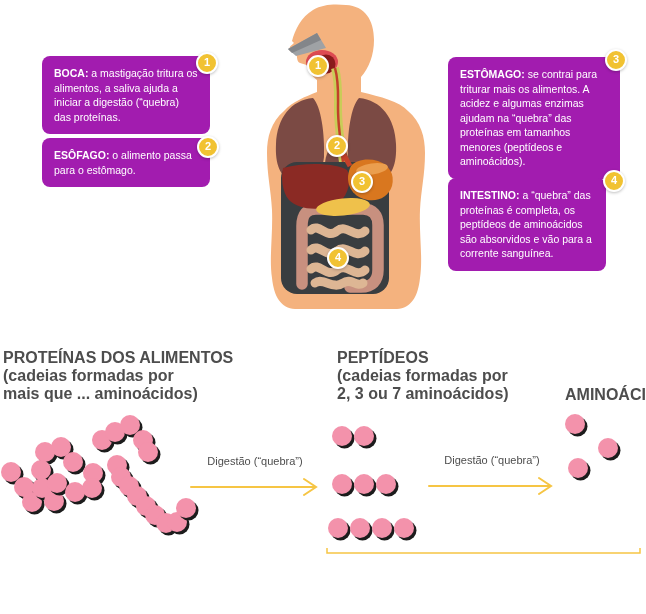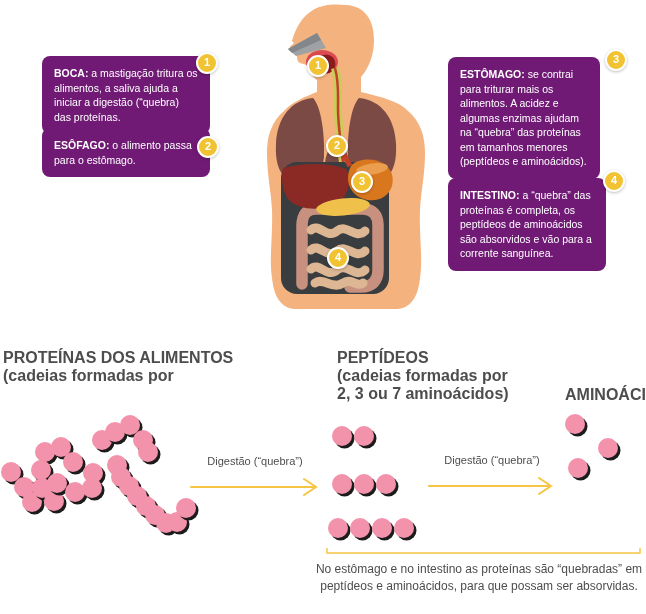--- a/index.html
+++ b/index.html
@@ -1,21 +1,21 @@
 <!DOCTYPE html>
 <html><head>
 <meta charset="utf-8">
 <style>
   html,body{margin:0;padding:0;background:#fff;}
   #canvas{
     position:relative;width:646px;height:614px;background:#fff;overflow:hidden;
     font-family:"Liberation Sans", sans-serif;
   }
   .obox{
-    position:absolute;background:#701a75;border-radius:8px;
+    position:absolute;background:#a21caf;border-radius:8px;
     color:#fff;font-size:10.5px;line-height:14.5px;
     padding:10px 12px 10px 12px;box-sizing:border-box;
   }
   .obox b{font-weight:bold;}
   .badge{
     position:absolute;width:22px;height:22px;border-radius:50%;
     background:#F1C232;border:2.5px solid #fff;box-sizing:border-box;
     color:#fff;font-weight:bold;font-size:11px;line-height:17px;text-align:center;
     box-shadow:0 1px 3px rgba(0,0,0,0.25);
   }
@@ -87,44 +87,45 @@
     <path fill="none" stroke="#C2402A" stroke-width="5" d="M88,150 L97,166"></path>
 
     <path fill="#D9771F" d="
       M98,166 C92,178 95,192 108,198 C122,204 135,198 139,186 C142,174 136,165 125,161 C114,158 103,160 98,166 Z"></path>
     <ellipse cx="119" cy="169" rx="16" ry="5.5" fill="#EB9E4E" transform="rotate(-8 119 169)"></ellipse>
   </svg>
 
   <div class="obox" style="left:42px;top:56px;width:168px;min-height:73px;">
     <span><b>BOCA:</b><span> a mastigação tritura os alimentos, a saliva ajuda a iniciar a digestão (“quebra) das proteínas.</span></span>
   </div>
-  <div class="obox" style="left:42px;top:128px;width:168px;min-height:48px;">
+  <div class="obox" style="left:42px;top:138px;width:168px;min-height:48px;">
     <span><b>ESÔFAGO:</b><span> o alimento passa para o estômago.</span></span>
   </div>
 
-  <div class="obox" style="left:448px;top:57px;width:152px;min-height:111px;">
+  <div class="obox" style="left:448px;top:57px;width:172px;min-height:111px;">
     <span><b>ESTÔMAGO:</b><span> se contrai para triturar mais os alimentos. A acidez e algumas enzimas ajudam na “quebra” das proteínas em tamanhos menores (peptídeos e aminoácidos).</span></span>
   </div>
   <div class="obox" style="left:448px;top:178px;width:158px;min-height:90px;">
     <span><b>INTESTINO:</b><span> a “quebra” das proteínas é completa, os peptídeos de aminoácidos são absorvidos e vão para a corrente sanguínea.</span></span>
   </div>
 
   <div class="badge" style="left:196px;top:52px;">1</div>
   <div class="badge" style="left:197px;top:136px;">2</div>
   <div class="badge" style="left:605px;top:49px;">3</div>
   <div class="badge" style="left:603px;top:170px;">4</div>
 
   <div class="badge" style="left:307px;top:55px;">1</div>
   <div class="badge" style="left:326px;top:135px;">2</div>
   <div class="badge" style="left:351px;top:171px;">3</div>
   <div class="badge" style="left:327px;top:247px;">4</div>
 
   <div class="heading" style="left:3px;top:349px;">
     <div>PROTEÍNAS DOS ALIMENTOS</div>
     <div>(cadeias formadas por</div>
+    <div>mais que ... aminoácidos)</div>
   </div>
   <div class="heading" style="left:337px;top:349px;">
     <div>PEPTÍDEOS</div>
     <div>(cadeias formadas por</div>
     <div>2, 3 ou 7 aminoácidos)</div>
   </div>
   <div class="heading" style="left:565px;top:386px;">AMINOÁCIDOS</div>
 
   <div class="arrow-label" style="left:190px;top:455px;width:130px;">Digestão (“quebra”)</div>
   <div class="arrow-label" style="left:428px;top:454px;width:128px;">Digestão (“quebra”)</div>
@@ -172,15 +173,14 @@
       <div class="dot" style="left: 376px; top: 474px;"></div>
       <div class="dot" style="left: 328px; top: 518px;"></div>
       <div class="dot" style="left: 350px; top: 518px;"></div>
       <div class="dot" style="left: 372px; top: 518px;"></div>
       <div class="dot" style="left: 394px; top: 518px;"></div>
       <div class="dot" style="left: 565px; top: 414px;"></div>
       <div class="dot" style="left: 598px; top: 438px;"></div>
       <div class="dot" style="left: 568px; top: 458px;"></div>
     </div>
 
-  <div class="caption" style="left:311px;top:561px;width:336px;">No estômago e no intestino as proteínas são “quebradas” em peptídeos e aminoácidos, para que possam ser absorvidas.</div>
 
 </div>
 
 </body></html>

